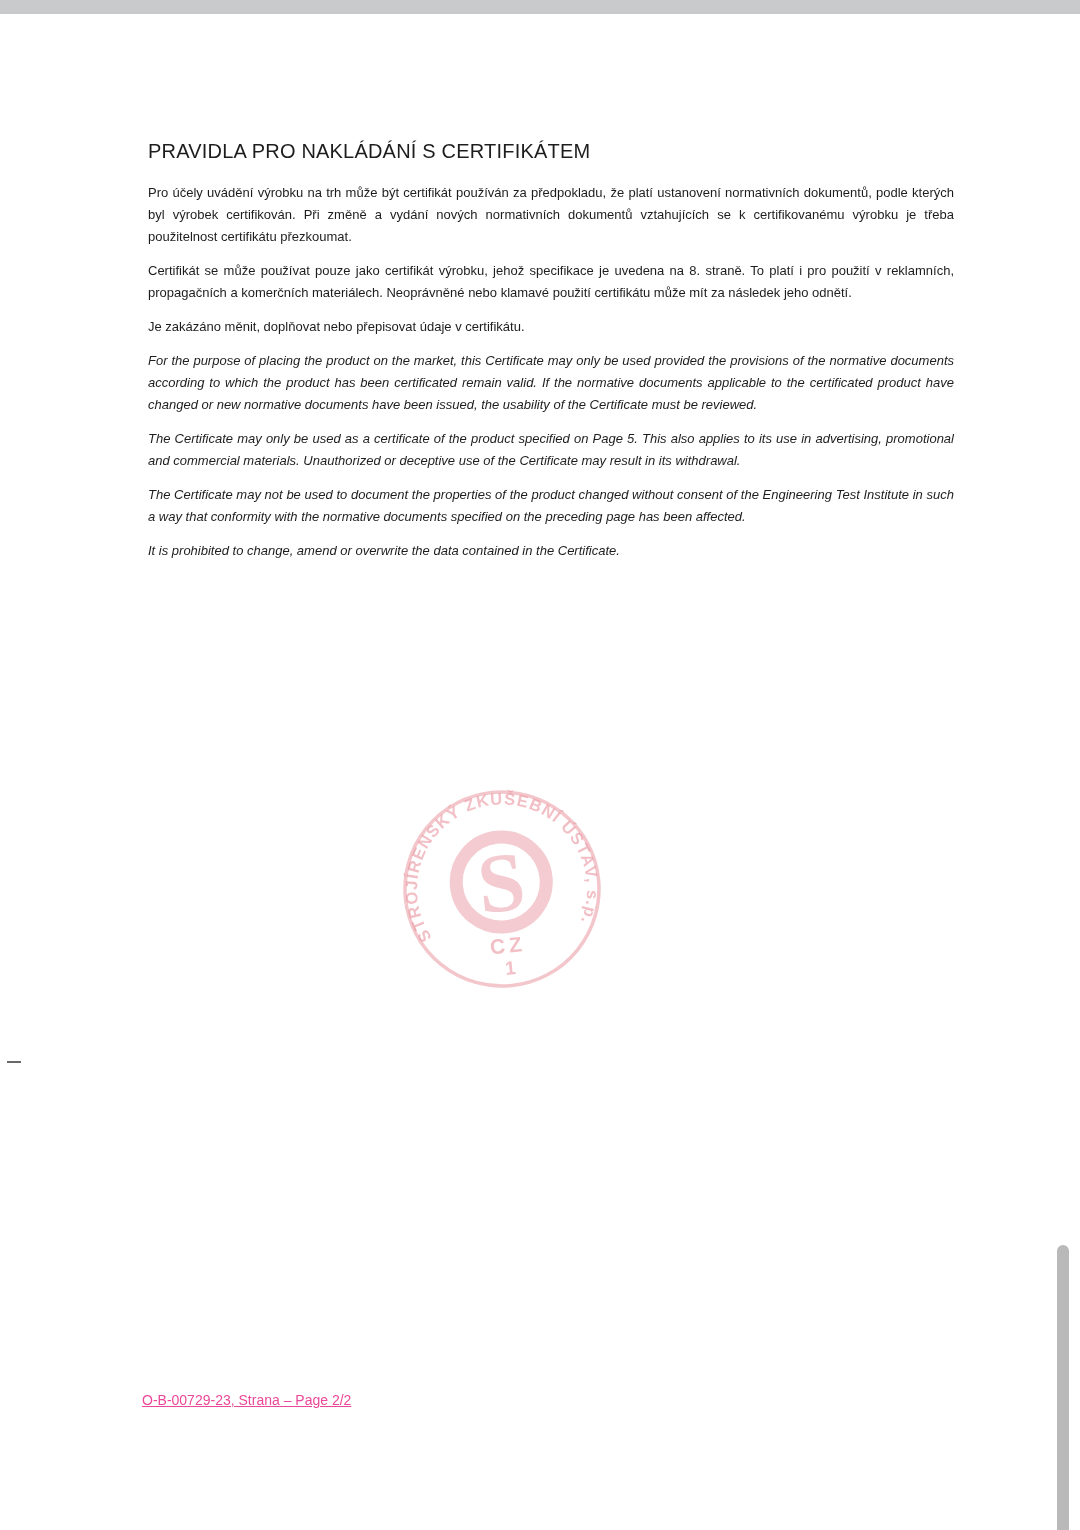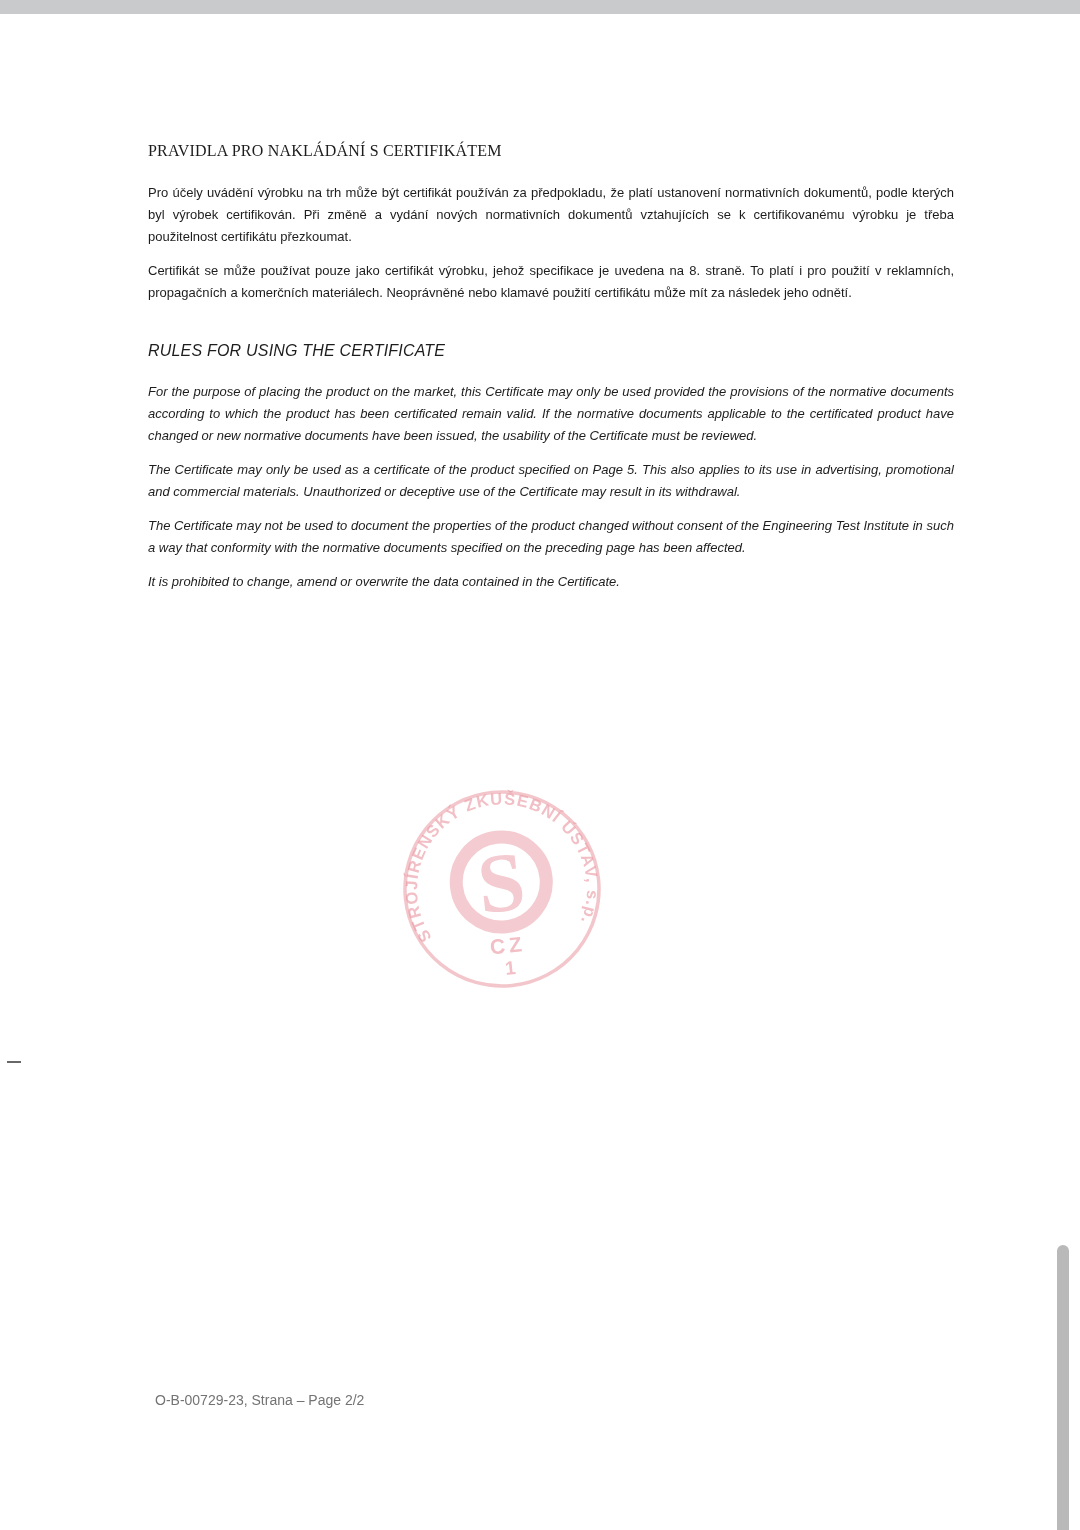--- a/index.html
+++ b/index.html
@@ -19,26 +19,25 @@
     width: 1080px; height: 14px;
     background: #c9cacb;
   }
   .page-content {
     position: absolute;
     top: 140px;
     left: 148px;
     width: 806px;
   }
   .cz-heading {
-    font-size: 16px;
+    font-size: 20px;
     font-weight: 400;
     line-height: 22px;
     margin: 0 0 20px 0;
     letter-spacing: 0.2px;
-    font-family: Liberation Serif, serif;
   }
   .body-para {
     font-size: 13px;
     line-height: 22px;
     text-align: justify;
     margin: 0 0 12px 0;
   }
   .en-section {
     font-style: italic;
   }
@@ -57,25 +56,26 @@
     width: 212px;
     height: 212px;
   }
   .stamp-svg {
     color: #e0707c; 
     opacity: 0.72;
   }
   .footer-line {
     position: absolute;
     top: 1391px;
-    left: 155px;
+    left: 142px;
     font-size: 14px;
     line-height: 18px;
-    color: #737373;
+    color: #ec4899;
     white-space: nowrap;
+    text-decoration: underline;
   }
   .left-edge-mark {
     position: absolute;
     top: 1061px;
     left: 7px;
     width: 14px;
     height: 2px;
     background: #4d4d4d;
     opacity: 0.85;
   }
@@ -93,23 +93,23 @@
 <body>
 
 <div class="viewer-top-strip"></div>
 
 <div class="page-content">
 
   <h1 class="cz-heading">PRAVIDLA PRO NAKLÁDÁNÍ S CERTIFIKÁTEM</h1>
 
   <p class="body-para">Pro účely uvádění výrobku na trh může být certifikát používán za předpokladu, že platí ustanovení normativních dokumentů, podle kterých byl výrobek certifikován. Při změně a vydání nových normativních dokumentů vztahujících se k certifikovanému výrobku je třeba použitelnost certifikátu přezkoumat.</p>
   <p class="body-para">Certifikát se může používat pouze jako certifikát výrobku, jehož specifikace je uvedena na 8. straně. To platí i pro použití v reklamních, propagačních a komerčních materiálech. Neoprávněné nebo klamavé použití certifikátu může mít za následek jeho odnětí.</p>
+  <p class="body-para">Je zakázáno měnit, doplňovat nebo přepisovat údaje v certifikátu.</p>
 
   <div class="en-section">
-    <h2 class="en-heading">RULES FOR USING THE CERTIFICATE</h2>
     <p class="body-para">For the purpose of placing the product on the market, this Certificate may only be used provided the provisions of the normative documents according to which the product has been certificated remain valid. If the normative documents applicable to the certificated product have changed or new normative documents have been issued, the usability of the Certificate must be reviewed.</p>
     <p class="body-para">The Certificate may only be used as a certificate of the product specified on Page 5. This also applies to its use in advertising, promotional and commercial materials. Unauthorized or deceptive use of the Certificate may result in its withdrawal.</p>
     <p class="body-para">The Certificate may not be used to document the properties of the product changed without consent of the Engineering Test Institute in such a way that conformity with the normative documents specified on the preceding page has been affected.</p>
     <p class="body-para">It is prohibited to change, amend or overwrite the data contained in the Certificate.</p>
   </div>
 </div>
 
 <div class="stamp-wrap">
   <svg class="stamp-svg" width="212" height="212" viewBox="0 0 212 212" color="#e0707c">
     <g transform="rotate(-6 106 106)">

